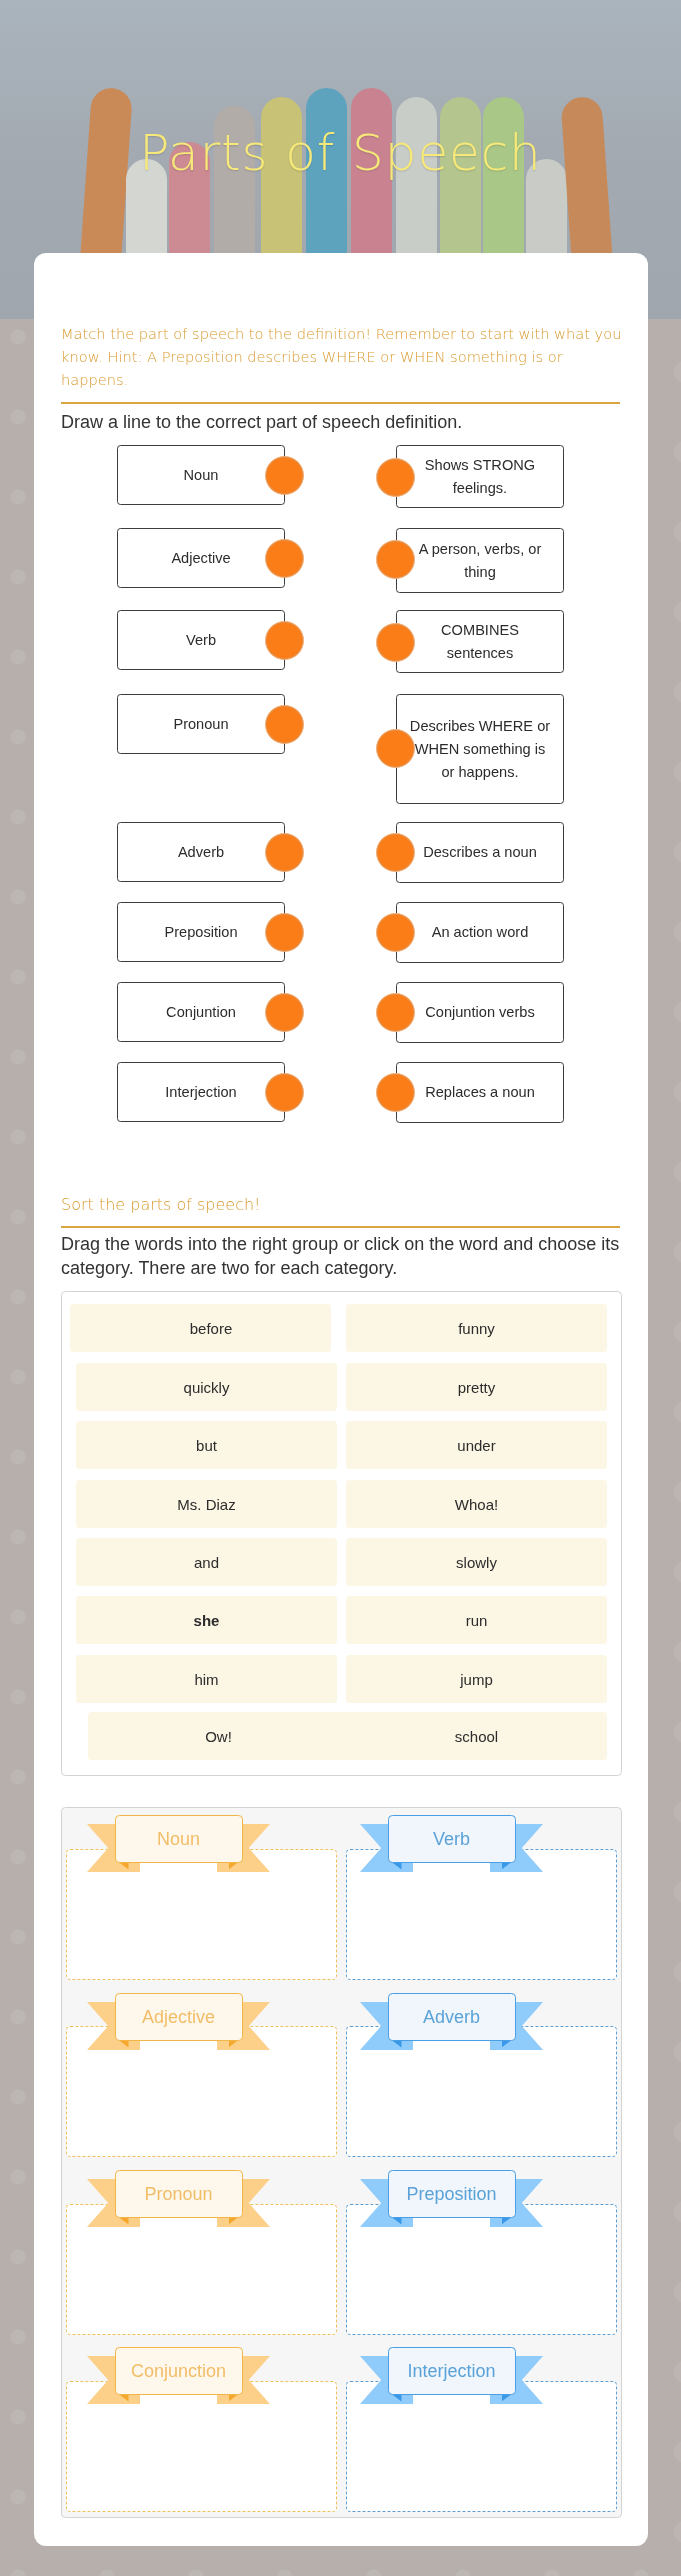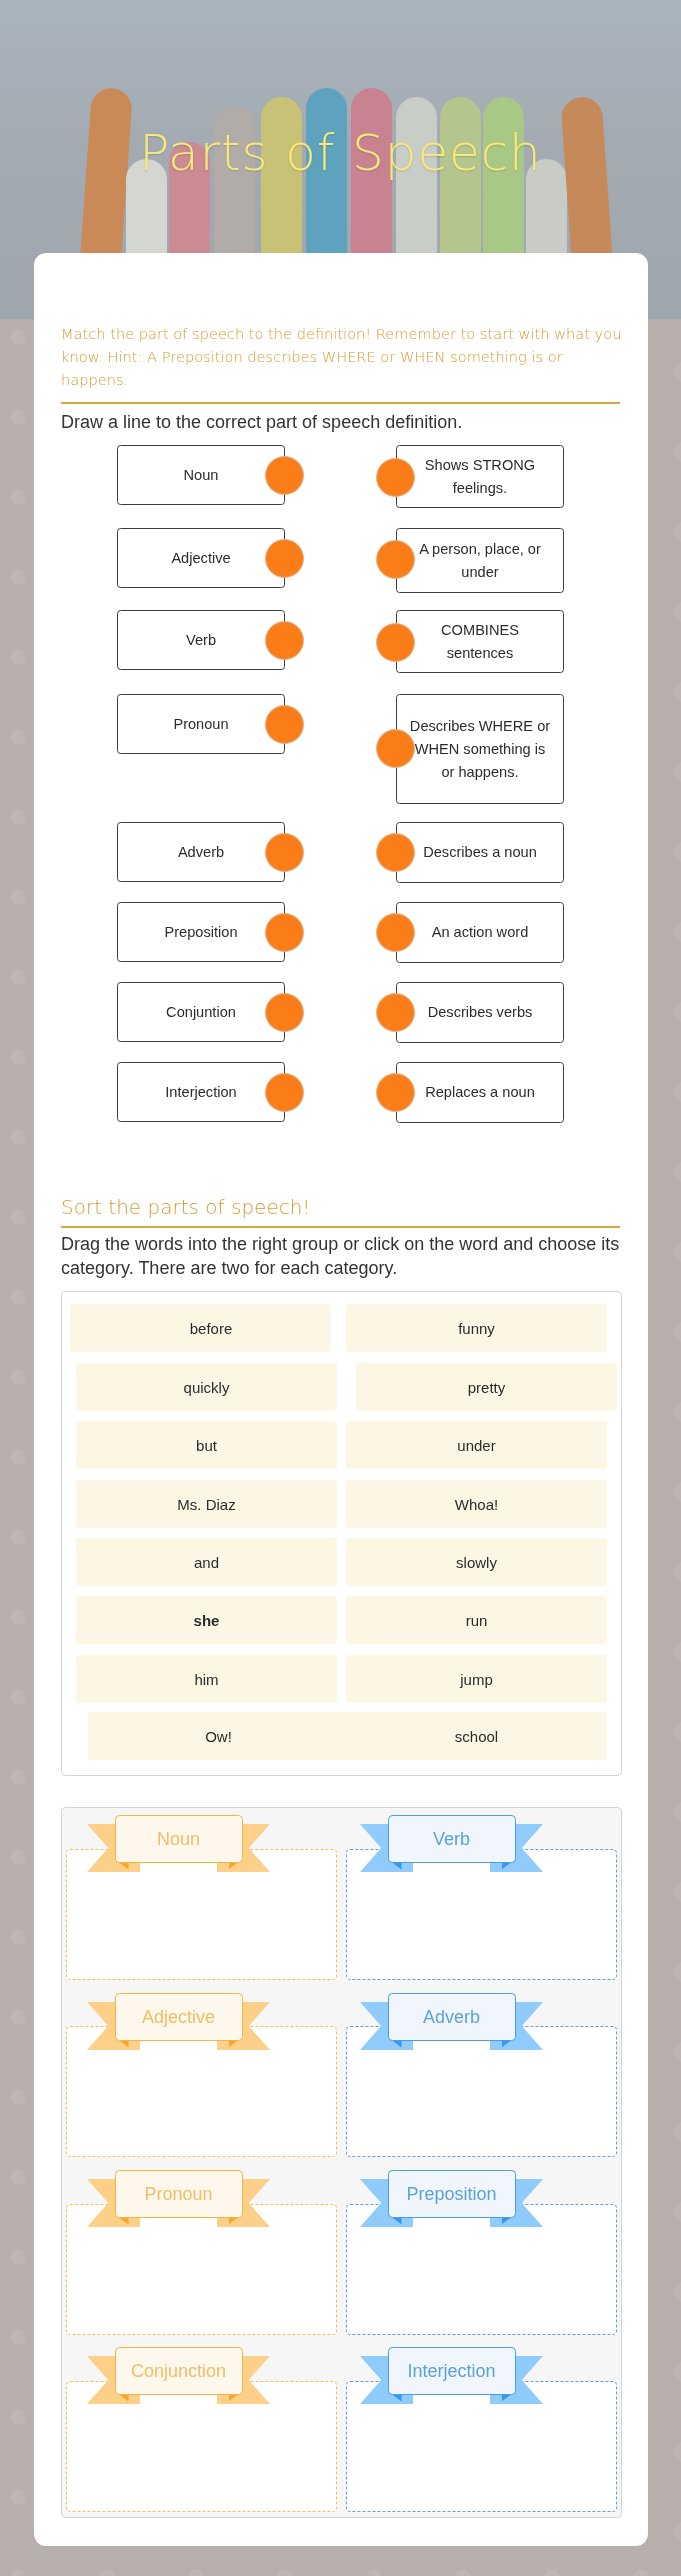--- a/index.html
+++ b/index.html
@@ -170,59 +170,59 @@
   <div class="dot" style="left:231px;top:452px;"></div>
   <div class="dot" style="left:231px;top:580px;"></div>
   <div class="dot" style="left:231px;top:660px;"></div>
   <div class="dot" style="left:231px;top:740px;"></div>
   <div class="dot" style="left:231px;top:820px;"></div>
 
   <div class="mbox" style="left:362px;top:192px;height:63px;">
       <span>Shows STRONG feelings.</span>
     </div>
   <div class="mbox" style="left:362px;top:275px;height:65px;">
-      <span>A person, place, or under</span>
+      <span>A person, verbs, or thing</span>
     </div>
   <div class="mbox" style="left:362px;top:357px;height:63px;">
       <span>COMBINES sentences</span>
     </div>
   <div class="mbox" style="left:362px;top:441px;height:110px;">
       <span>Describes WHERE or WHEN something is or happens.</span>
     </div>
   <div class="mbox" style="left:362px;top:569px;height:61px;">
       <span>Describes a noun</span>
     </div>
   <div class="mbox" style="left:362px;top:649px;height:61px;">
       <span>An action word</span>
     </div>
   <div class="mbox" style="left:362px;top:729px;height:61px;">
-      <span>Describes verbs</span>
+      <span>Conjuntion verbs</span>
     </div>
   <div class="mbox" style="left:362px;top:809px;height:61px;">
       <span>Replaces a noun</span>
     </div>
 
   <div class="dot" style="left:342px;top:205px;"></div>
   <div class="dot" style="left:342px;top:287px;"></div>
   <div class="dot" style="left:342px;top:370px;"></div>
   <div class="dot" style="left:342px;top:476px;"></div>
   <div class="dot" style="left:342px;top:580px;"></div>
   <div class="dot" style="left:342px;top:660px;"></div>
   <div class="dot" style="left:342px;top:740px;"></div>
   <div class="dot" style="left:342px;top:820px;"></div>
 
-  <div class="hand" style="position:absolute;left:27px;top:942px;font-size:20px;">Sort the parts of speech!</div>
+  <div class="hand" style="position:absolute;left:27px;top:942px;font-size:16px;">Sort the parts of speech!</div>
   <div class="rule" style="top:973px;"></div>
   <div class="body-text" style="top:979px;">Drag the words into the right group or click on the word and choose its category.  There are two for each category.</div>
 
   <div class="bank">
     <div class="word" style="left:8px;top:12.4px;padding-left:21px;">before</div>
     <div class="word" style="left:284px;top:12.4px;">funny</div>
     <div class="word" style="left:14px;top:71px;">quickly</div>
-    <div class="word" style="left:284px;top:71px;margin-left:10px;">pretty</div>
+    <div class="word" style="left:284px;top:71px;">pretty</div>
     <div class="word" style="left:14px;top:129px;">but</div>
     <div class="word" style="left:284px;top:129px;">under</div>
     <div class="word" style="left:14px;top:188px;">Ms. Diaz</div>
     <div class="word" style="left:284px;top:188px;">Whoa!</div>
     <div class="word" style="left:14px;top:246px;">and</div>
     <div class="word" style="left:284px;top:246px;">slowly</div>
     <div class="word" style="left:14px;top:304px;font-weight:bold;">she</div>
     <div class="word" style="left:284px;top:304px;">run</div>
     <div class="word" style="left:14px;top:363px;">him</div>
     <div class="word" style="left:284px;top:363px;">jump</div>

